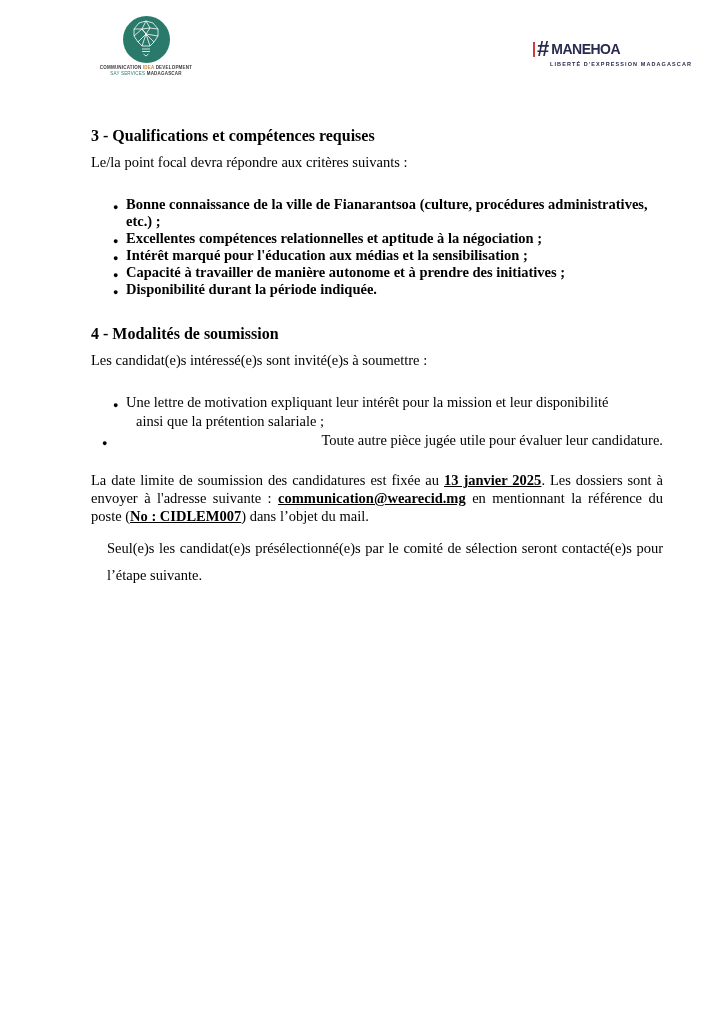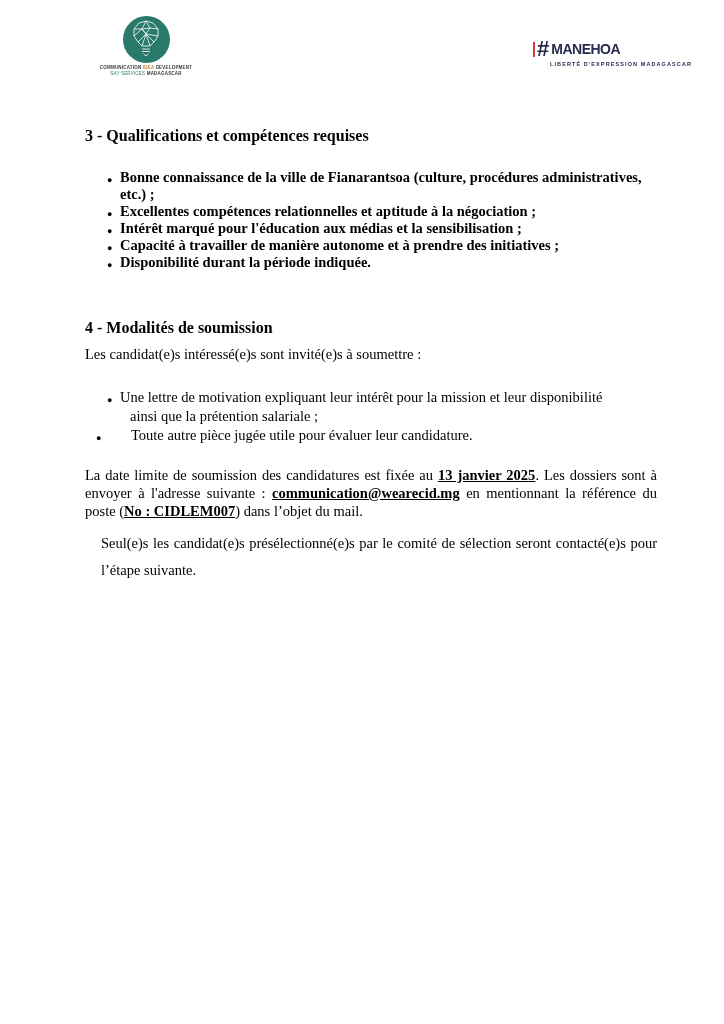--- a/index.html
+++ b/index.html
@@ -25,37 +25,37 @@
     position:relative;font-weight:bold;font-size:22px;line-height:22px;padding-left:4px;margin-right:2px;
   }
   .manehoa-hash::before{
     content:"";position:absolute;left:0;top:4px;width:2px;height:15px;background:#d63a35;
   }
   .manehoa-name{font-weight:bold;font-size:14px;line-height:22px;letter-spacing:-.5px;text-align:center;}
   .manehoa-tagline{font-size:5.5px;letter-spacing:1.1px;margin:1px 0 0 17px;font-weight:bold;white-space:nowrap;}
 
   
   .doc{
-    position:absolute;left:85px;top:126px;width:572px;
+    position:absolute;left:91px;top:126px;width:572px;
     font-size:14.5px;line-height:1.2;
   }
   .sec-heading{font-size:16px;font-weight:bold;margin:0;}
   .intro{margin:9px 0 0 0;}
   ul.bullets{list-style:none;margin:24px 0 0 0;padding:0 0 0 35px;}
   ul.bullets li{position:relative;margin:0;}
   ul.bullets li::before{
     content:"●";position:absolute;left:-13px;top:3px;font-size:9px;
   }
   .list1 li{line-height:17px;font-weight:bold;}
   .list2{margin-top:26px;}
   .list2 li{line-height:19px;margin-bottom:1px;}
   .list2 li .wrap2{display:block;padding-left:10px;}
-  .list2 li.gap-wide{padding-left:11px;}
+  .list2 li.gap-wide{padding-left:11px;text-align:right;}
   .list2 li.gap-wide::before{left:-24px;}
-  .sec4{margin-top:47px;}
+  .sec4{margin-top:26px;}
   .sec5{margin-top:21px;}
   .p-justify{margin:5px 0 0 0;text-align:justify;line-height:18px;}
   .b{font-weight:bold;text-decoration:underline;}
   .closing{margin:10px 0 0 16px;text-align:justify;line-height:27px;}
 </style>
 </head>
 <body>
 
 <div class="cid-logo">
   <div class="cid-circle">
@@ -84,20 +84,21 @@
   <div class="manehoa-row">
     <span class="manehoa-hash">#</span>
     <span class="manehoa-name">MANEHOA</span>
   </div>
   <div class="manehoa-tagline">LIBERTÉ D'EXPRESSION MADAGASCAR</div>
 </div>
 
 <div class="doc">
 
   <h2 class="sec-heading">3 - Qualifications et compétences requises</h2>
+  <p class="intro">Le/la point focal devra répondre aux critères suivants :</p>
   <ul class="bullets list1">
     <li>Bonne connaissance de la ville de Fianarantsoa (culture, procédures administratives, etc.) ;</li>
     <li>Excellentes compétences relationnelles et aptitude à la négociation ;</li>
     <li>Intérêt marqué pour l'éducation aux médias et la sensibilisation ;</li>
     <li>Capacité à travailler de manière autonome et à prendre des initiatives ;</li>
     <li>Disponibilité durant la période indiquée.</li>
   </ul>
 
   <div class="sec4">
     <h2 class="sec-heading">4 - Modalités de soumission</h2>

